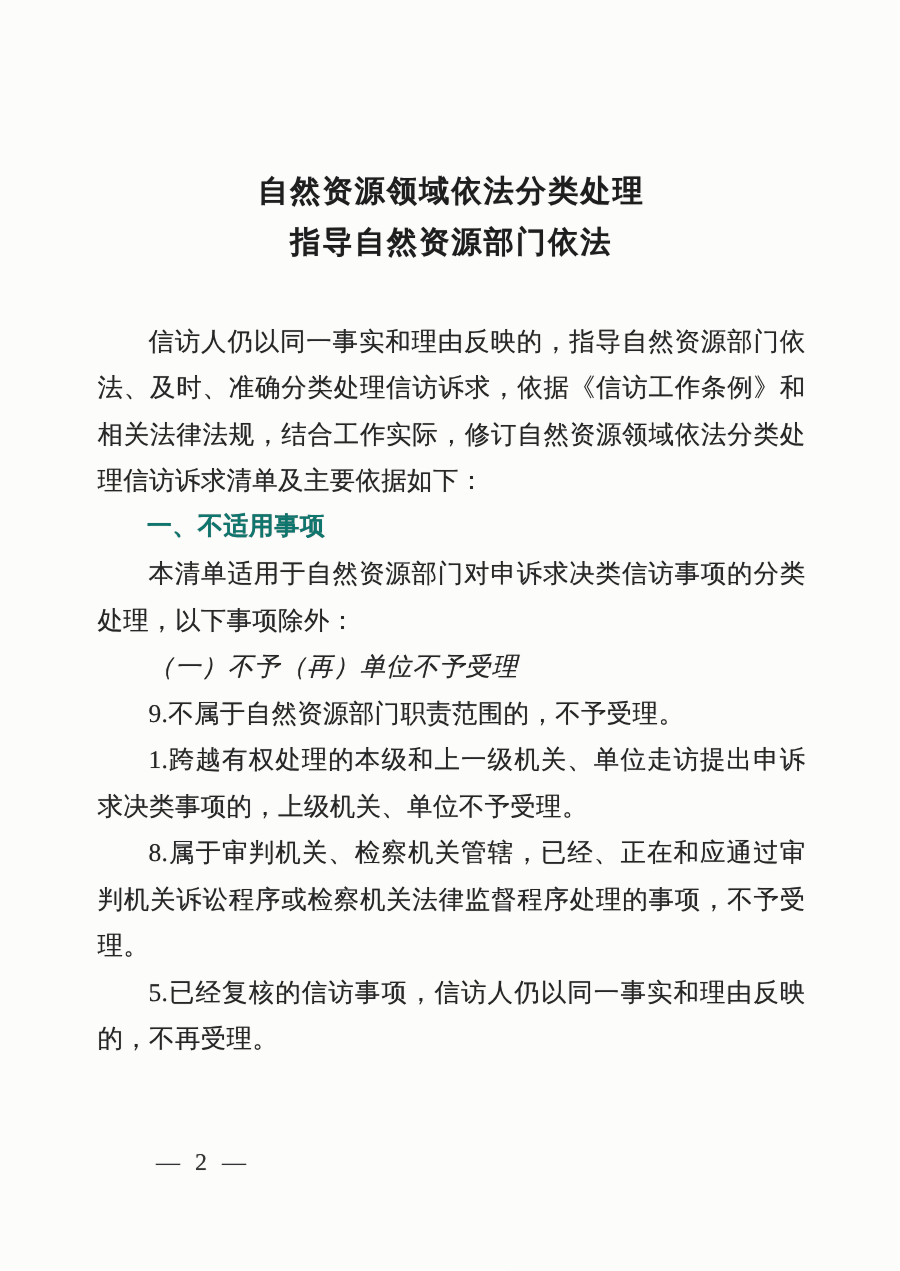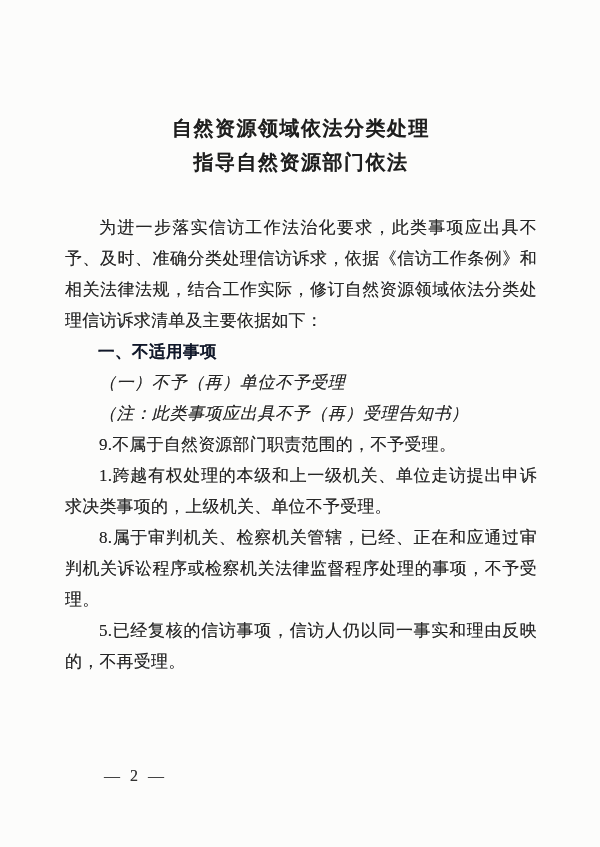--- a/index.html
+++ b/index.html
@@ -37,21 +37,21 @@
     line-height: 31px;
     text-align: justify;
     text-indent: 2em;
     letter-spacing: 0.2px;
   }
   .doc-body p.heading {
     font-family: "Liberation Sans", "DejaVu Sans", sans-serif;
     font-weight: 700;
     font-size: 16.5px;
     letter-spacing: 0.5px;
-    color: #0f172a;
+    color: #0f766e;
   }
   .doc-body p.kai {
     font-style: italic;
     letter-spacing: 0.6px;
   }
   .page-footer {
     position: absolute;
     left: 104px;
     top: 767px;
     font-size: 16px;
@@ -63,24 +63,24 @@
 <body>
 
 <div class="page">
 
   <h1 class="doc-title">
     <span class="title-line">自然资源领域依法分类处理</span>
     <span class="title-line">指导自然资源部门依法</span>
   </h1>
 
   <div class="doc-body">
-    <p class="body">为进一步落实信访工作法治化要求，此类事项应出具不予、及时、准确分类处理信访诉求，依据《信访工作条例》和相关法律法规，结合工作实际，修订自然资源领域依法分类处理信访诉求清单及主要依据如下：</p>
+    <p class="body">信访人仍以同一事实和理由反映的，指导自然资源部门依法、及时、准确分类处理信访诉求，依据《信访工作条例》和相关法律法规，结合工作实际，修订自然资源领域依法分类处理信访诉求清单及主要依据如下：</p>
     <p class="heading">一、不适用事项</p>
+    <p class="body">本清单适用于自然资源部门对申诉求决类信访事项的分类处理，以下事项除外：</p>
     <p class="kai">（一）不予（再）单位不予受理</p>
-    <p class="kai">（注：此类事项应出具不予（再）受理告知书）</p>
     <p class="body">9.不属于自然资源部门职责范围的，不予受理。</p>
     <p class="body">1.跨越有权处理的本级和上一级机关、单位走访提出申诉求决类事项的，上级机关、单位不予受理。</p>
     <p class="body">8.属于审判机关、检察机关管辖，已经、正在和应通过审判机关诉讼程序或检察机关法律监督程序处理的事项，不予受理。</p>
     <p class="body">5.已经复核的信访事项，信访人仍以同一事实和理由反映的，不再受理。</p>
   </div>
 
   <div class="page-footer">— 2 —</div>
 
 </div>
 

